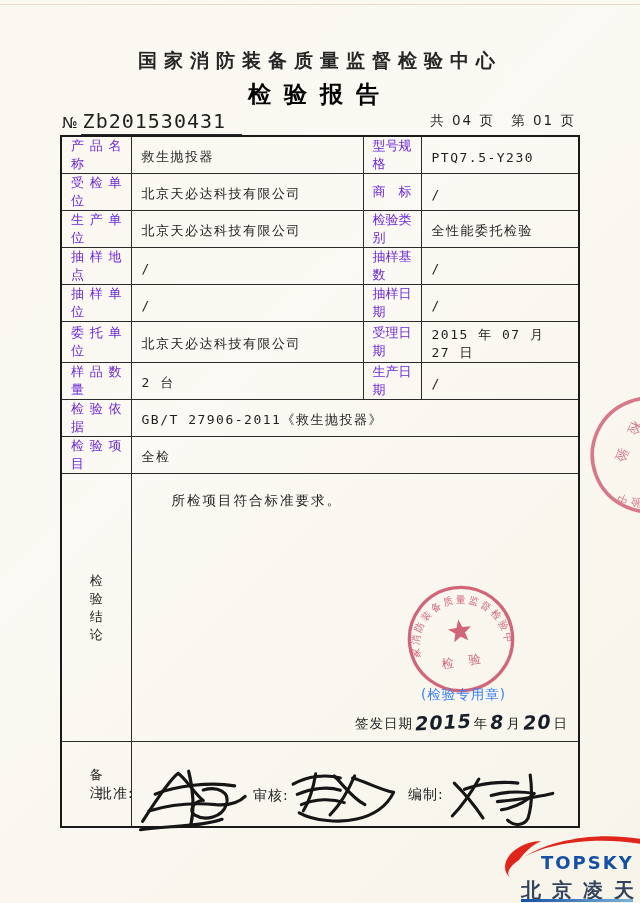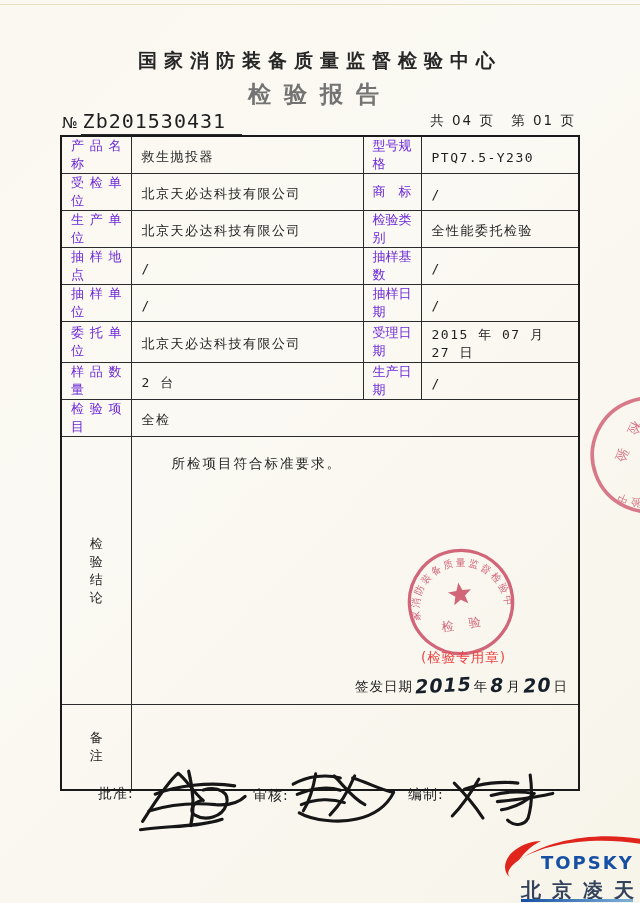--- a/index.html
+++ b/index.html
@@ -7,21 +7,21 @@
     width:640px;height:903px;position:relative;overflow:hidden;
     background:linear-gradient(135deg,#faf8f0 0%,#fbf9f3 40%,#f7f4ea 100%);
     font-family:"DejaVu Sans",sans-serif;color:#1f1f1f;
   }
   .scan-top-line{position:absolute;top:4px;left:0;width:100%;height:1px;background:#ddd2ae;opacity:.7;}
 
   
   .center-name{position:absolute;top:48px;left:0;width:100%;text-align:center;
     font-size:19px;font-weight:600;letter-spacing:7px;color:#262626;}
   .report-title{position:absolute;top:79px;left:0;width:100%;text-align:center;
-    font-size:23px;font-weight:600;letter-spacing:13px;color:#737373;}
+    font-size:23px;font-weight:600;letter-spacing:13px;color:#000000;}
   .no-line{position:absolute;top:109px;left:62px;font-size:15px;}
   .no-sym{font-size:15px;margin-right:3px;}
   .no-val{font-size:20px;letter-spacing:1px;border-bottom:1.5px solid #2a2a2a;padding:0 16px 1px 2px;
     font-family:"DejaVu Sans Mono","DejaVu Sans",monospace;}
   .page-count{position:absolute;top:112px;right:64px;font-size:13.5px;letter-spacing:2px;}
   .page-count span{margin-left:10px;}
 
   
   table.report{position:absolute;left:60px;top:135px;width:518px;border-collapse:collapse;
     table-layout:fixed;border:2px solid #1a1a1a;}
@@ -35,21 +35,21 @@
   .vert-wrap span{font-size:13px;}
   td.concl-cell{height:265px;position:relative;}
   td.remark-cell{height:82px;position:relative;}
   .concl-text{position:absolute;left:40px;top:18px;font-size:13.5px;letter-spacing:2px;}
 
   
   .stamp{position:absolute;left:268px;top:104px;width:122px;height:122px;
     transform:rotate(-8deg);opacity:.92;z-index:1;}
   .stamp svg,.edge-stamp svg{width:100%;height:100%;}
   .stamp-caption{position:absolute;left:252px;top:212px;width:160px;text-align:center;
-    font-size:13.5px;letter-spacing:1px;color:#ef4444;z-index:3;}
+    font-size:13.5px;letter-spacing:1px;color:#3b82f6;z-index:3;}
   .issue-line{position:absolute;right:10px;bottom:8px;font-size:13.5px;letter-spacing:1px;z-index:3;}
   .hand{display:inline-block;font-size:19px;font-style:italic;letter-spacing:1px;
     transform:rotate(-3deg) translateY(1px);margin:0 2px;font-weight:600;color:#17202a;}
 
   
   .edge-stamp{position:absolute;left:582px;top:388px;width:134px;height:134px;
     transform:rotate(115deg);opacity:.8;}
 
   
   .sig-row{position:absolute;left:0;top:765px;width:100%;height:80px;}
@@ -126,20 +126,24 @@
       <td class="lbl">委托单位</td>
       <td class="val">北京天必达科技有限公司</td>
       <td class="lbl">受理日期</td>
       <td class="val">2015 年 07 月 27 日</td>
     </tr>
     <tr class="r30">
       <td class="lbl">样品数量</td>
       <td class="val">2 台</td>
       <td class="lbl">生产日期</td>
       <td class="val">/</td>
+    </tr>
+    <tr class="r30">
+      <td class="lbl">检验依据</td>
+      <td class="val" colspan="3">GB/T 27906-2011《救生抛投器》</td>
     </tr>
     <tr class="r30">
       <td class="lbl">检验项目</td>
       <td class="val" colspan="3">全检</td>
     </tr>
     <tr>
       <td class="vert-lbl">
         <div class="vert-wrap">
           <span>检</span>
           <span>验</span>

